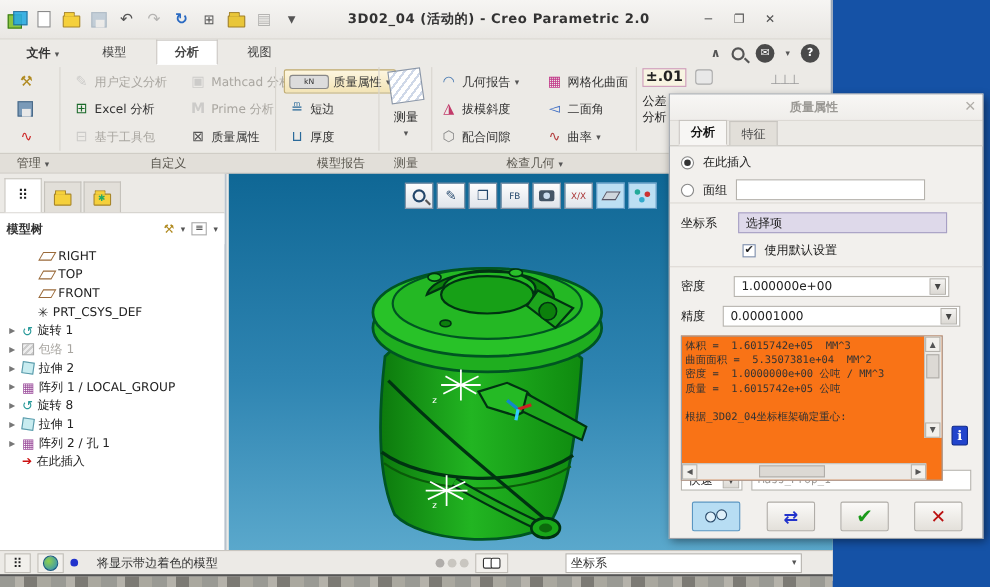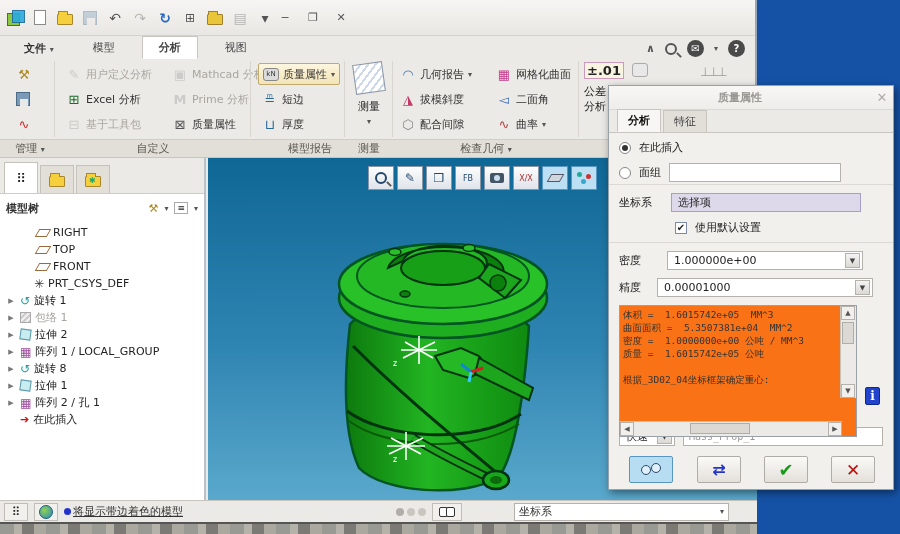--- a/index.html
+++ b/index.html
@@ -39,21 +39,21 @@
   
   .ribbon { position:absolute; left:0; top:59px; width:100%; height:80px; background:#eceae6; }
   .grouplabels { position:absolute; left:0; top:139px; width:100%; height:19px; background:#e2dfd9; border-top:1px solid #d0cdc6; border-bottom:1px solid #c8c5bf; color:#5a574f; display:flex; align-items:center; }
   .gl { position:absolute; text-align:center; font-size:11px; }
   .vsep { position:absolute; top:62px; height:74px; width:1px; background:#d8d5cf; }
   .rbtn { position:absolute; height:22px; display:flex; align-items:center; gap:4px; padding:0 4px; white-space:nowrap; font-size:11px; color:#333; }
   .rbtn.dis { color:#a9a6a0; }
   .rbtn.dis .ric { opacity:.45; filter:grayscale(1); }
   .rbtn.pressed { background:linear-gradient(#fdf6e0,#f3e4b6); border:1px solid #c0ab6e; border-radius:2px; }
   .ric { width:16px; height:16px; display:inline-flex; align-items:center; justify-content:center; font-size:13px; }
-  .kn-icon { width:16px; height:13px; border:1px solid #888; border-radius:3px; background:#dcdcdc; font-size:7px; display:inline-flex; align-items:center; justify-content:center; color:#333; }
+  .kn-icon { width:36px; height:13px; border:1px solid #888; border-radius:3px; background:#dcdcdc; font-size:7px; display:inline-flex; align-items:center; justify-content:center; color:#333; }
   .ruler-big { width:30px; height:30px; background:repeating-linear-gradient(135deg,#fff 0 4px,#cfd8e8 4px 6px); border:1px solid #8a96a8; transform:rotate(-8deg); }
   .tol-icon { font-weight:bold; font-size:13px; border:1px solid #c9b; background:#f8f4e2; padding:0 2px; color:#222; }
   .mast-icon { color:#9a9a9a; letter-spacing:-2px; font-size:12px; }
   .sq-icon { width:16px; height:14px; border:1px solid #aaa; border-radius:3px; background:#e8e8e8; }
 
   
   .leftpanel { position:absolute; left:0; top:158px; width:206px; height:342px; background:#fff; border-right:2px solid #b8c2cc; }
   .lp-tabs { height:36px; background:#eceae6; display:flex; align-items:flex-end; padding-left:4px; gap:2px; border-bottom:1px solid #cfccc6; }
   .lp-tab { width:34px; height:28px; border:1px solid #c5c2bc; border-bottom:none; background:#e2dfd9; display:flex; align-items:center; justify-content:center; font-size:13px; }
   .lp-tab.active { background:#fff; height:31px; }
@@ -82,21 +82,21 @@
   .cam { width:14px; height:10px; background:#456; border-radius:2px; position:relative; }
   .cam:after { content:""; position:absolute; left:4px; top:2px; width:6px; height:6px; border-radius:50%; background:#cde; }
   .pl-ic { width:13px; height:8px; border:1px solid #556; background:#cfd6dd; transform:skewX(-30deg); }
   .triad { position:relative; width:14px; height:12px; }
   .triad i { position:absolute; width:5px; height:5px; border-radius:50%; }
 
   
   .statusbar { position:absolute; left:0; top:500px; width:757px; height:22px; background:#eceae6; border-top:1px solid #c8c5bf; display:flex; align-items:center; gap:6px; padding:0 4px; }
   .sb-btn { width:24px; height:18px; border:1px solid #c0bdb7; background:#f2f0ec; display:flex; align-items:center; justify-content:center; font-size:12px; }
   .globe { width:14px; height:14px; border-radius:50%; background:radial-gradient(circle at 35% 35%, #8fd14f, #2a8ac0); border:1px solid #1a5a80; }
-  .sb-msg { display:flex; align-items:center; gap:2px; color:#333;text-decoration:underline; }
+  .sb-msg { display:flex; align-items:center; gap:17px; color:#333; }
   .bullet { width:7px; height:7px; border-radius:50%; background:#2233cc; }
   .sb-dots { margin-left:auto; display:flex; gap:3px; align-items:center; }
   .sb-dots i { width:8px; height:8px; border-radius:50%; background:#c9c6c0; }
   .sb-dots i:first-child { background:#b0adaa; }
   .binoc { position:relative; width:16px; height:9px; }
   .binoc:before, .binoc:after { content:""; position:absolute; top:0; width:7px; height:8px; border:1.5px solid #333; border-radius:2px; background:#fff; }
   .binoc:before { left:0; } .binoc:after { right:0; }
   .sb-combo { width:215px; height:18px; background:#fff; border:1px solid #b5b2ac; display:flex; align-items:center; justify-content:space-between; padding:0 4px; color:#333; margin-right:24px; }
   .dd { font-size:8px; color:#555; }
 
@@ -158,20 +158,21 @@
       <span class="qi">↶</span>
       <span class="qi dis">↷</span>
       <span class="qi" style="color:#2a6ac2;font-weight:bold">↻</span>
       <span class="qi" style="font-size:12px">⊞</span>
       <span class="qi">
           <span class="mini-folder" style="filter:brightness(.95)"></span>
         </span>
       <span class="qi dis">▤</span>
       <span class="qi">▾</span>
     </div>
+    <div class="win-title">3D02_04 (活动的) - Creo Parametric 2.0</div>
     <div class="win-ctrls">
       <span class="wc">─</span>
       <span class="wc">❐</span>
       <span class="wc">✕</span>
     </div>
   </div>
 
   <div class="tabrow">
     <span class="ftab"><span>文件</span> <span class="dd">▾</span></span>
     <span class="rtab">模型</span>

